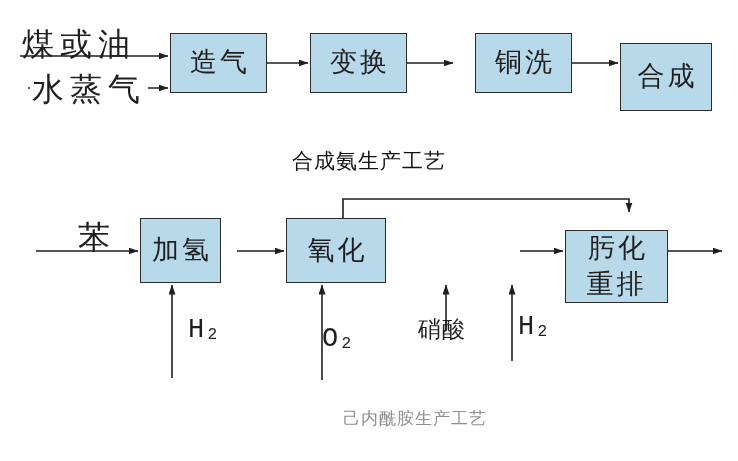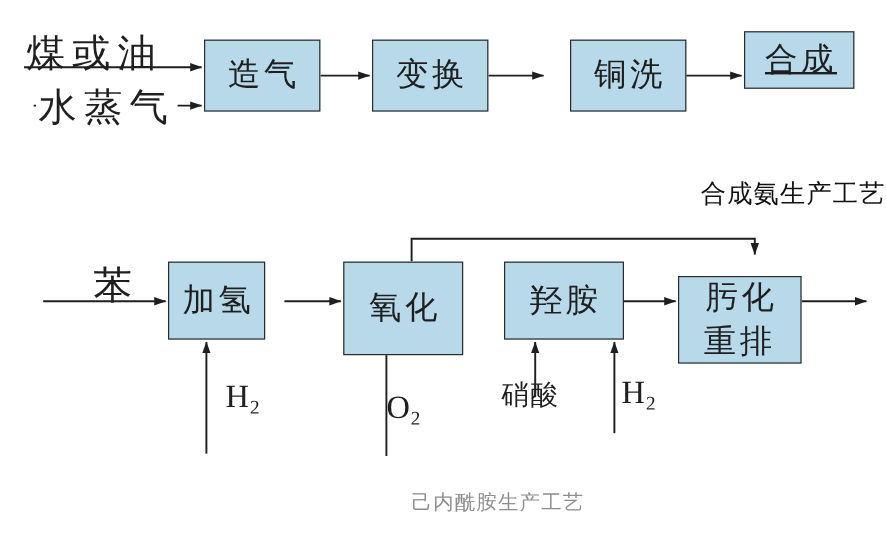--- a/index.html
+++ b/index.html
@@ -29,30 +29,30 @@
     text-align: center;
     white-space: pre-line;
     line-height: 1.3;
     box-sizing: border-box;
   }
 
   .lbl { position: absolute; line-height: 1.1; white-space: nowrap; }
   .cjk-lbl { font-size: 32px; letter-spacing: 6px; }
   .cjk-sm  { font-size: 23px; letter-spacing: 1px; }
   .formula {
-    font-family: Liberation Serif, serif;
+    font-family: Liberation Mono, monospace;
     font-size: 27px;
     letter-spacing: 0;
   }
   .steam-bg { background: #ffffff; padding: 0 2px; }
 
   .chart-title {
     position: absolute;
     left: 0; width: 100%;
-    text-align: right;
+    text-align: center;
     font-size: 21px;
     letter-spacing: 1px;
     color: #111111;
   }
   .chart-caption {
     position: absolute;
     left: 0; width: 100%;
     text-align: center;
     font-size: 17px;
     letter-spacing: 1px;
@@ -88,29 +88,28 @@
     <line class="ln" x1="446" y1="331" x2="446" y2="285" marker-end="url(#ah)"></line>
     <line class="ln" x1="512" y1="361" x2="512" y2="285" marker-end="url(#ah)"></line>
   </svg>
 
   <div class="lbl cjk-lbl" style="left:22px; top:27px;">煤或油</div>
   <div class="lbl cjk-lbl steam-bg" style="left:30px; top:72px;">水蒸气</div>
 
   <div class="box" style="left:170px; top:33px; width:97px; height:60px;">造气</div>
   <div class="box" style="left:310px; top:33px; width:97px; height:60px;">变换</div>
   <div class="box" style="left:455px; top:33px; width:97px; height:60px;margin-left:20px;">铜洗</div>
-  <div class="box" style="left:620px; top:26px; width:92px; height:48px;text-decoration:underline;">合成</div>
+  <div class="box" style="left:620px; top:43px; width:92px; height:68px;">合成</div>
 
   <div class="chart-title" style="top:147px;">合成氨生产工艺</div>
 
   <div class="lbl cjk-lbl" style="left:78px; top:220px; letter-spacing:0;">苯</div>
 
   <div class="box" style="left:140px; top:218px; width:81px; height:65px;">加氢</div>
-  <div class="box" style="left:286px; top:218px; width:100px; height:78px;">氧化</div>
-  <div class="box" style="left:420px; top:218px; width:100px; height:65px;">羟胺</div>
+  <div class="box" style="left:286px; top:218px; width:100px; height:65px;">氧化</div>
   <div class="box" style="left:565px; top:230px; width:103px; height:73px;">肟化
 重排</div>
 
   <div class="lbl formula" style="left:188px; top:316px;">H₂</div>
   <div class="lbl formula" style="left:322px; top:325px;">O₂</div>
   <div class="lbl cjk-sm" style="left:418px; top:317px;">硝酸</div>
   <div class="lbl formula" style="left:518px; top:313px;">H₂</div>
 
   <div class="chart-caption" style="top:407px;">己内酰胺生产工艺</div>
 

